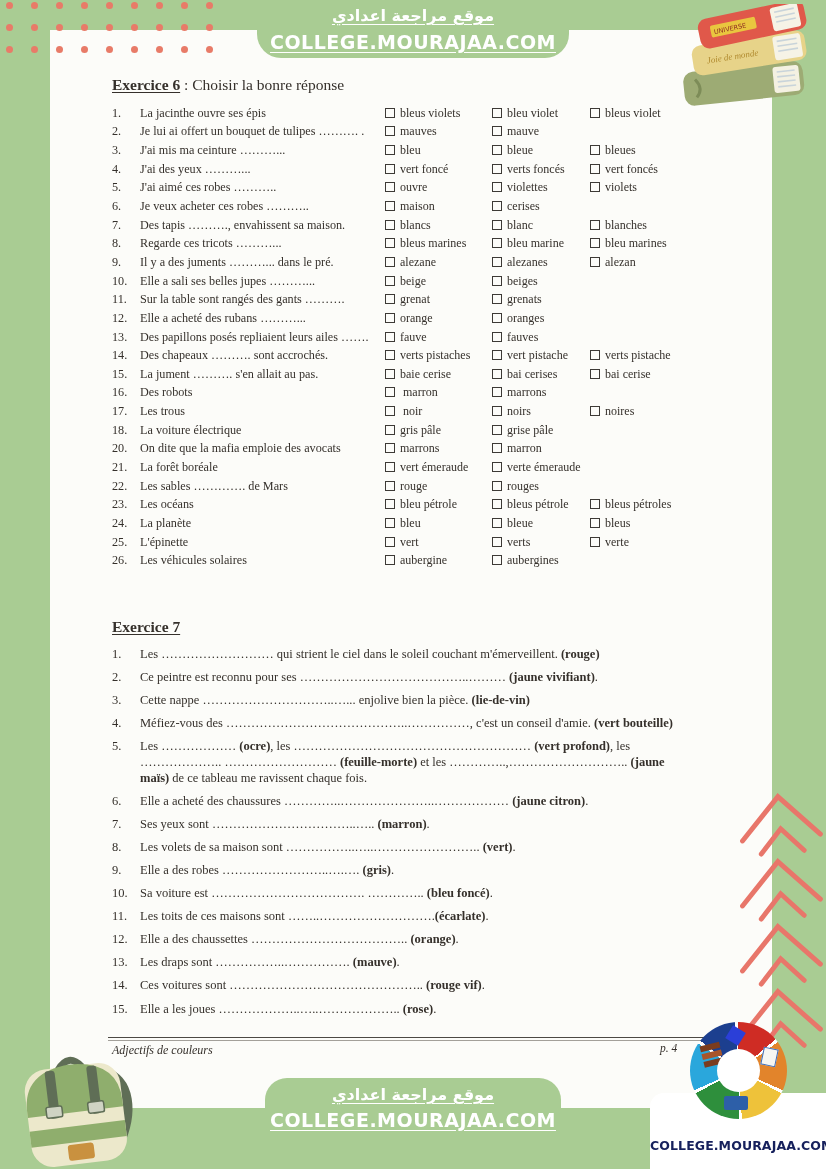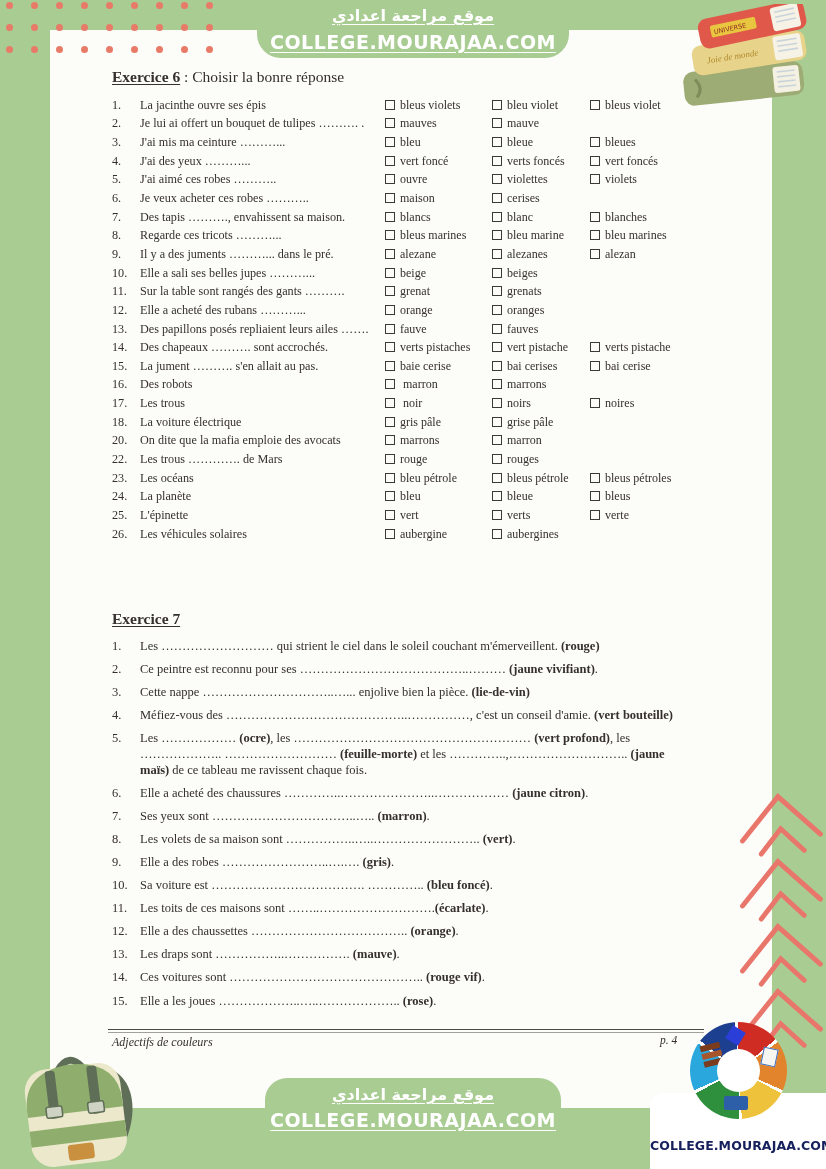--- a/index.html
+++ b/index.html
@@ -25,21 +25,21 @@
   .hdr-en{left:0;top:31px;width:826px;text-align:center;color:#fff;font-family:"DejaVu Sans",sans-serif;
           font-weight:bold;font-size:19px;letter-spacing:.5px;text-decoration:underline;text-underline-offset:3px;z-index:6;}
   .ftr-band{left:0;top:1108px;width:826px;height:61px;background:#a9cc93;z-index:3;}
   .ftr-bump{left:265px;top:1078px;width:296px;height:40px;background:#a9cc93;border-radius:22px 22px 0 0;z-index:4;}
   .ftr-ar{left:0;top:1085px;width:826px;text-align:center;color:#fff;font-family:"DejaVu Sans",sans-serif;
           font-weight:bold;font-size:16px;text-decoration:underline;text-underline-offset:3px;z-index:5;direction:rtl;}
   .ftr-en{left:0;top:1109px;width:826px;text-align:center;color:#fff;font-family:"DejaVu Sans",sans-serif;
           font-weight:bold;font-size:19px;letter-spacing:.5px;text-decoration:underline;text-underline-offset:3px;z-index:5;}
 
   
-  .content{left:50px;top:22px;width:722px;height:1078px;z-index:3;color:#35302b;}
+  .content{left:50px;top:30px;width:722px;height:1078px;z-index:3;color:#35302b;}
   .ex-title{position:absolute;left:62px;font-size:15.5px;}
   .ex-title b{text-decoration:underline;text-underline-offset:2px;}
   #ex6-title{top:46px;}
   #ex7-title{top:588px;}
 
   #ex6-rows{position:absolute;left:62px;top:74px;width:656px;}
   .ex6-row{display:grid;grid-template-columns:28px 245px 107px 98px 1fr;height:18.65px;align-items:center;
            font-size:12.2px;white-space:nowrap;}
   .ex6-row .num{font-size:12.2px;}
   .opt{font-size:12px;white-space:nowrap;}
@@ -271,22 +271,29 @@
         <span class="opt"></span>
       </div>
       <div class="ex6-row">
         <span class="num">20.</span>
         <span class="sent">On dite que la mafia emploie des avocats</span>
         <span class="opt"><span class="cb"></span><span>marrons</span></span>
         <span class="opt"><span class="cb"></span><span>marron</span></span>
         <span class="opt"></span>
       </div>
       <div class="ex6-row">
+        <span class="num">21.</span>
+        <span class="sent">La forêt boréale</span>
+        <span class="opt"><span class="cb"></span><span>vert émeraude</span></span>
+        <span class="opt"><span class="cb"></span><span>verte émeraude</span></span>
+        <span class="opt"></span>
+      </div>
+      <div class="ex6-row">
         <span class="num">22.</span>
-        <span class="sent">Les trous …………. de Mars</span>
+        <span class="sent">Les sables …………. de Mars</span>
         <span class="opt"><span class="cb"></span><span>rouge</span></span>
         <span class="opt"><span class="cb"></span><span>rouges</span></span>
         <span class="opt"></span>
       </div>
       <div class="ex6-row">
         <span class="num">23.</span>
         <span class="sent">Les océans</span>
         <span class="opt"><span class="cb"></span><span>bleu pétrole</span></span>
         <span class="opt"><span class="cb"></span><span>bleus pétrole</span></span>
         <span class="opt"><span class="cb"></span><span>bleus pétroles</span></span>

